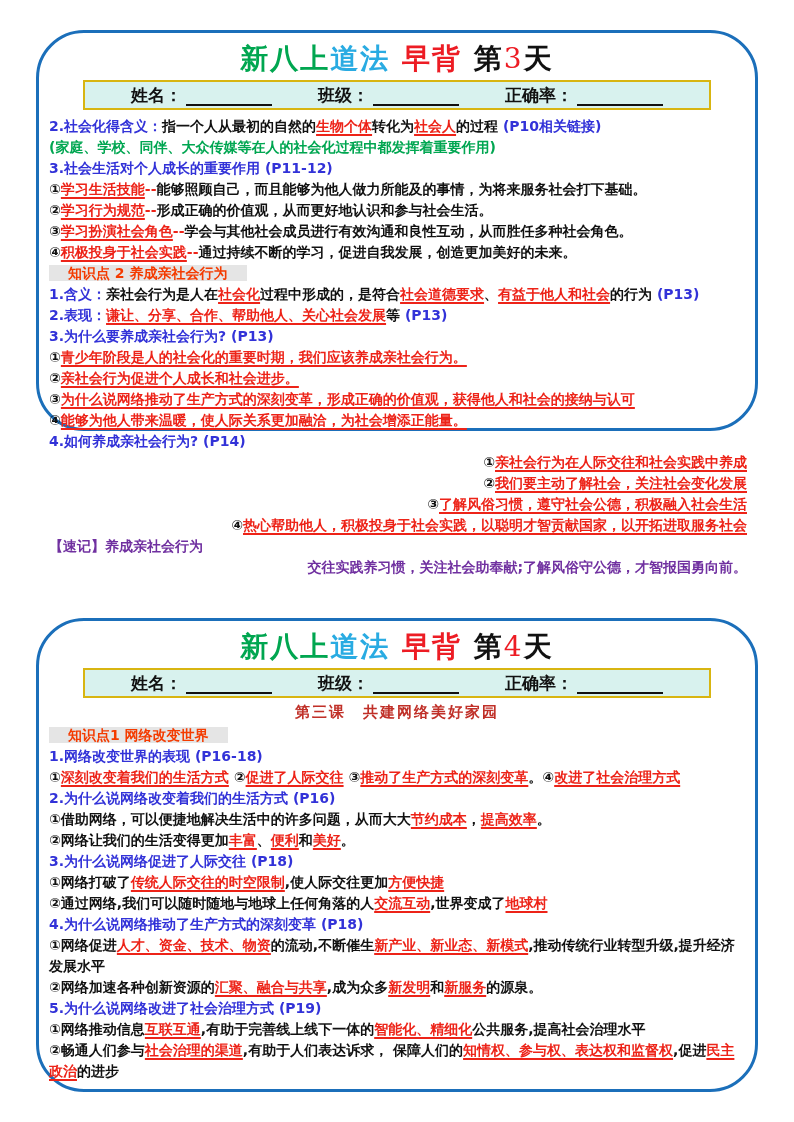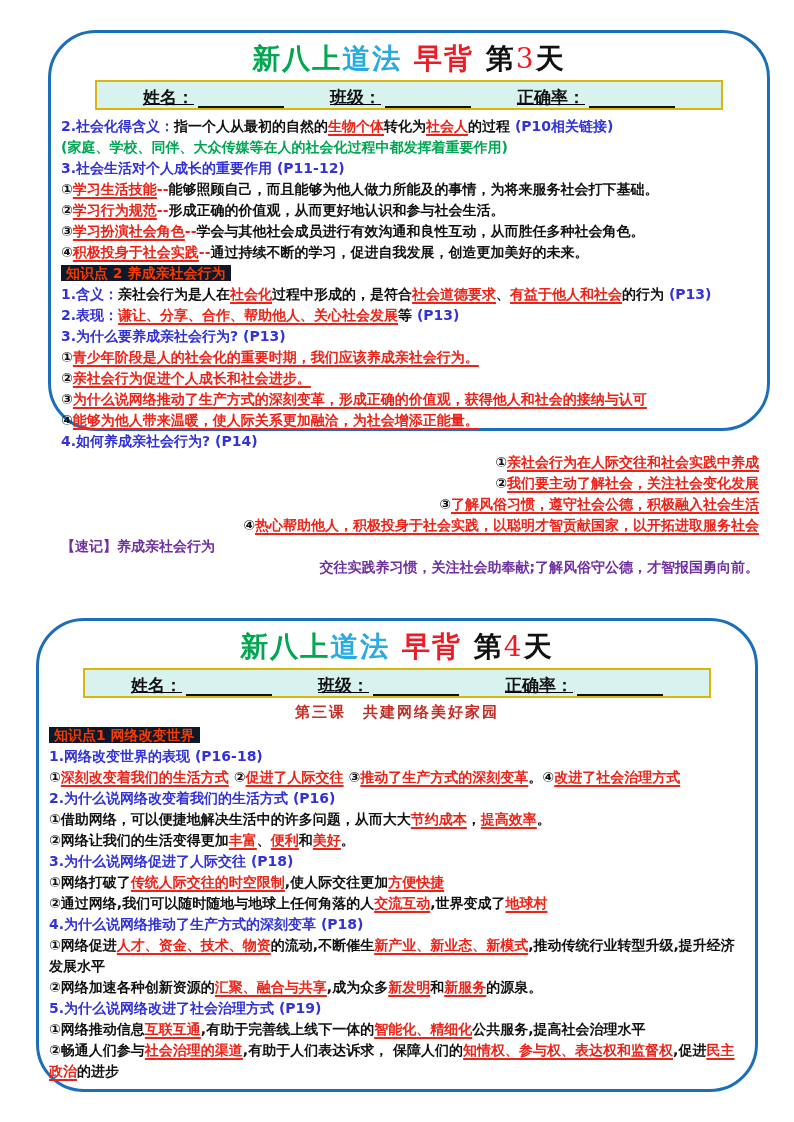--- a/index.html
+++ b/index.html
@@ -5,37 +5,37 @@
   html,body{margin:0;padding:0;background:#ffffff;}
   body{
     width:794px;height:1122px;position:relative;overflow:hidden;
     font-family:"DejaVu Sans",sans-serif;
     -webkit-font-smoothing:antialiased;
   }
   .panel{
     position:absolute;left:36px;width:722px;box-sizing:border-box;
     border:3px solid #1b6fba;border-radius:48px;background:#ffffff;
   }
-  .panel.p1{top:30px;height:401px;margin-left:12px;}
+  .panel.p1{top:30px;height:401px;}
   .panel.p2{top:618px;height:474px;}
 
   .title{
     text-align:center;margin:9px 0 4px 0;font-size:28px;font-weight:bold;
     letter-spacing:2px;line-height:34px;white-space:nowrap;
   }
   .title .tg{color:#00a650;}
   .title .tc{color:#29abe2;}
   .title .tr{color:#ed1c24;}
   .title .tk{color:#111111;}
   .title .tnum{font-family:"DejaVu Serif",serif;font-weight:normal;}
 
   .info-bar{
     margin:2px 44px 4px 44px;height:30px;background:#d8f2ee;
-    border:2px solid #d8b511;display:flex;
-    justify-content:space-evenly;box-sizing:border-box;text-decoration:underline;
+    border:2px solid #d8b511;display:flex;align-items:center;
+    justify-content:space-evenly;box-sizing:border-box;
   }
   .info-field{display:flex;align-items:flex-end;}
   .info-label{font-size:17px;font-weight:bold;color:#111;line-height:22px;}
   .blank{
     display:inline-block;width:86px;height:15px;margin-left:4px;
     border-bottom:2.5px solid #111;
   }
 
   .subtitle{
     text-align:center;font-size:15px;font-weight:bold;color:#c03028;
@@ -51,21 +51,21 @@
   .seg.k{color:#111111;}
   .seg.blue{color:#3232d8;}
   .seg.r{color:#ed2318;}
   .seg.ru{
     color:#ed2318;text-decoration:underline;
     text-decoration-color:#ed2318;text-decoration-thickness:1.5px;
     text-underline-offset:3px;
   }
   .seg.green{color:#00a651;}
   .seg.purple{color:#7030a0;}
-  .seg.hl{color:#f43b00;background:#0f172a;padding:0 5px;}
+  .seg.hl{color:#f43b00;background:#e5e5e5;padding:0 19px;}
   .seg.darkred{color:#c03028;}
 </style>
 </head>
 <body>
 
 <section class="panel p1">
   <h1 class="title"><span class="seg tg">新八上</span><span class="seg tc">道法</span><span class="seg tr"> 早背</span><span class="seg tk"> 第</span><span class="seg tr tnum">3</span><span class="seg tk">天</span></h1>
   <div class="info-bar">
       <span class="info-field">
         <span class="info-label">姓名：</span>

